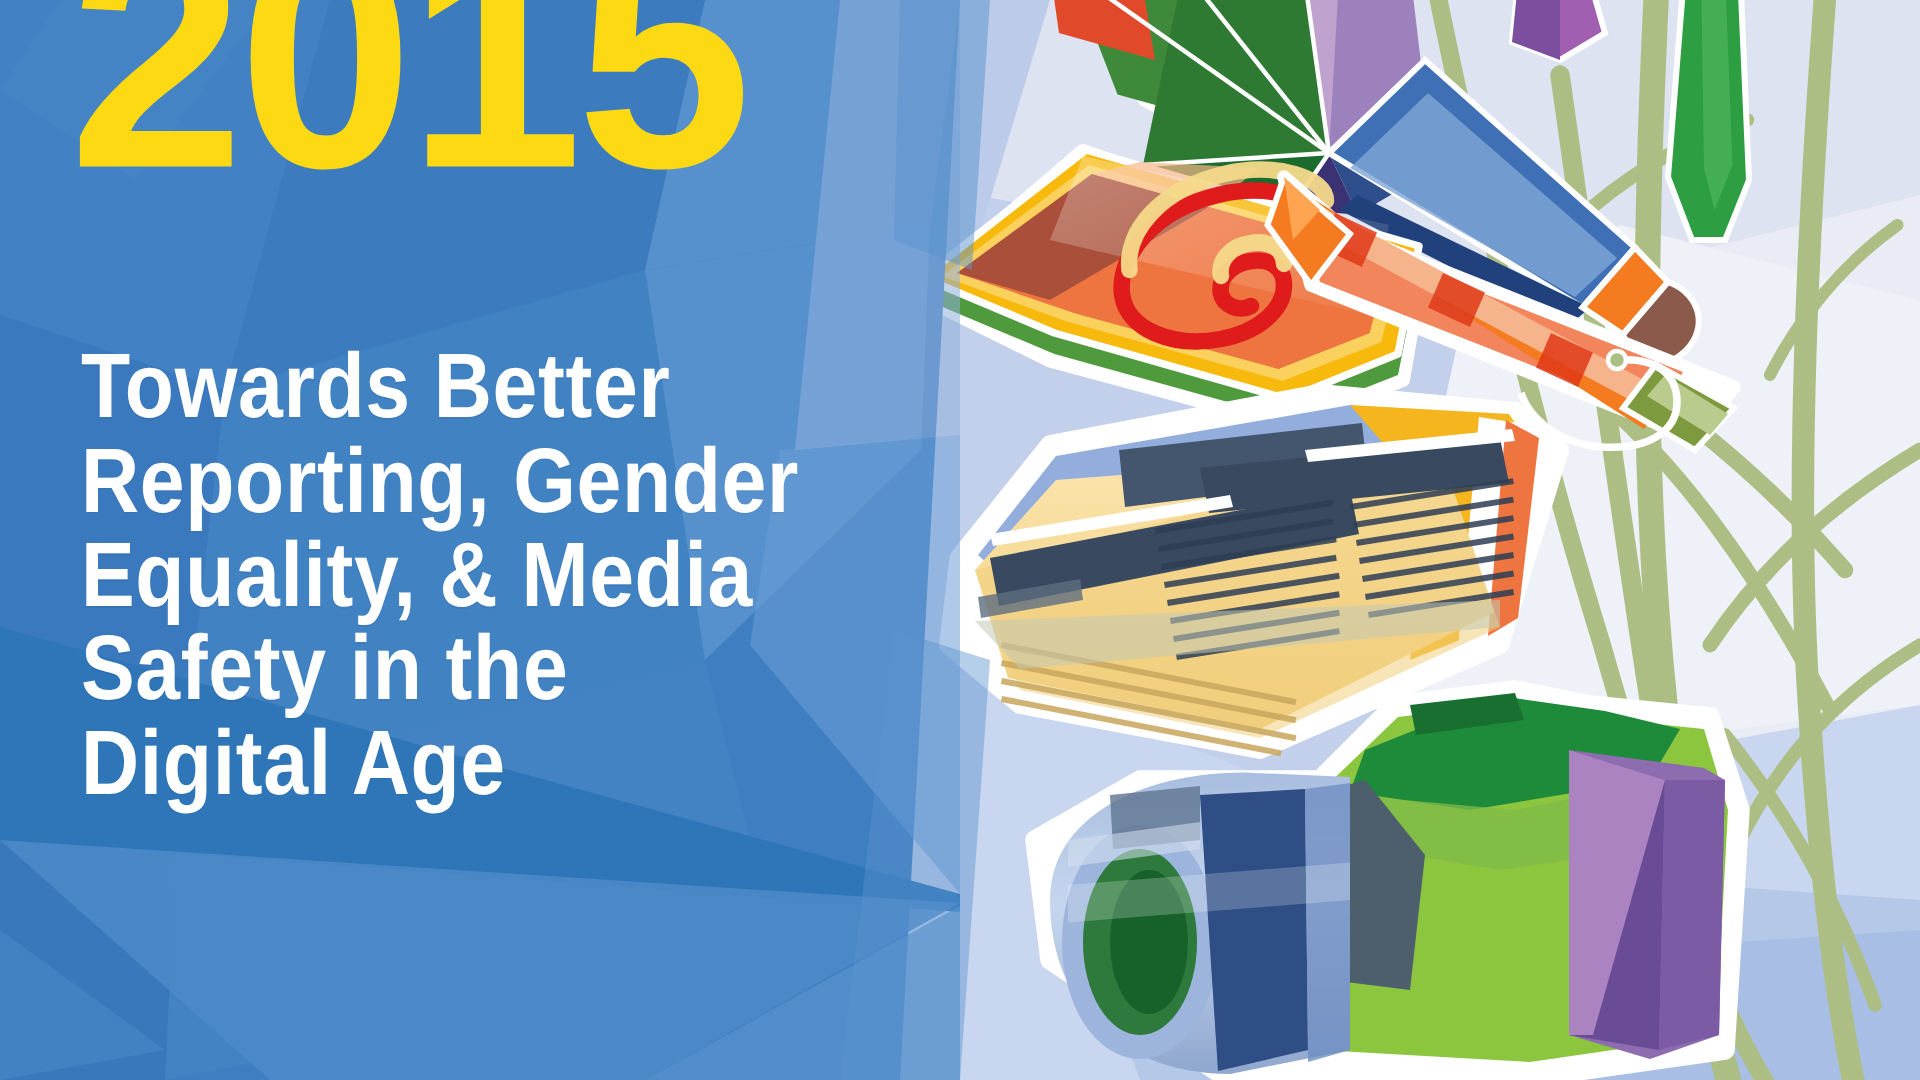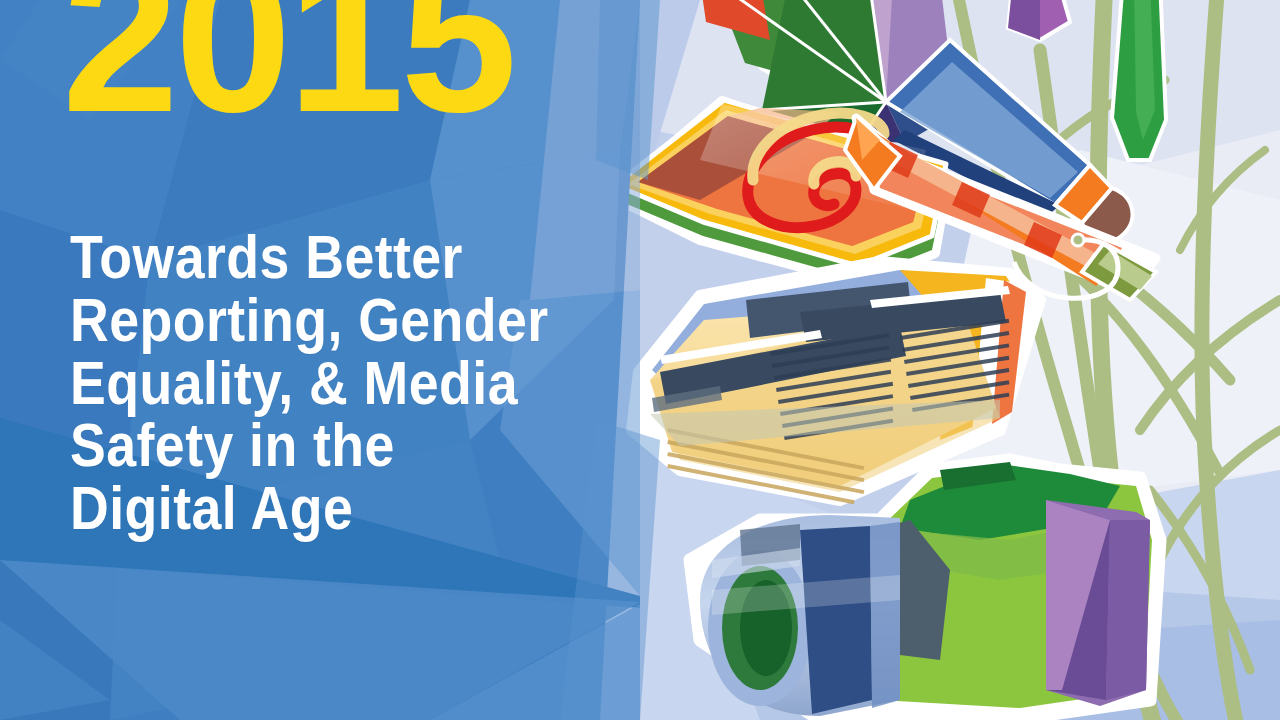--- a/index.html
+++ b/index.html
@@ -2,21 +2,21 @@
 <html><head>
 <meta charset="utf-8">
 <style>
   html,body{margin:0;padding:0;background:#fff;}
   #poster{
     position:relative;width:1280px;height:720px;overflow:hidden;
     font-family:"Liberation Sans", sans-serif;
     background:#E9EBF5;
   }
   #poster svg.layer{position:absolute;left:0;top:0;width:1280px;height:720px;}
-  #textlayer{position:absolute;left:16px;top:0;width:1151px;height:720px;pointer-events:none;}
+  #textlayer{position:absolute;left:0;top:0;width:1151px;height:720px;pointer-events:none;}
   .year{
     position:absolute;left:46px;top:-66px;
     font-size:210px;font-weight:bold;letter-spacing:-4px;
     color:#FCD913;line-height:1;
     font-family:"Liberation Sans", sans-serif;
   }
   .title{
     position:absolute;left:54px;top:226px;width:520px;
     color:#FFFFFF;font-weight:bold;
     font-size:61px;line-height:1.03;

